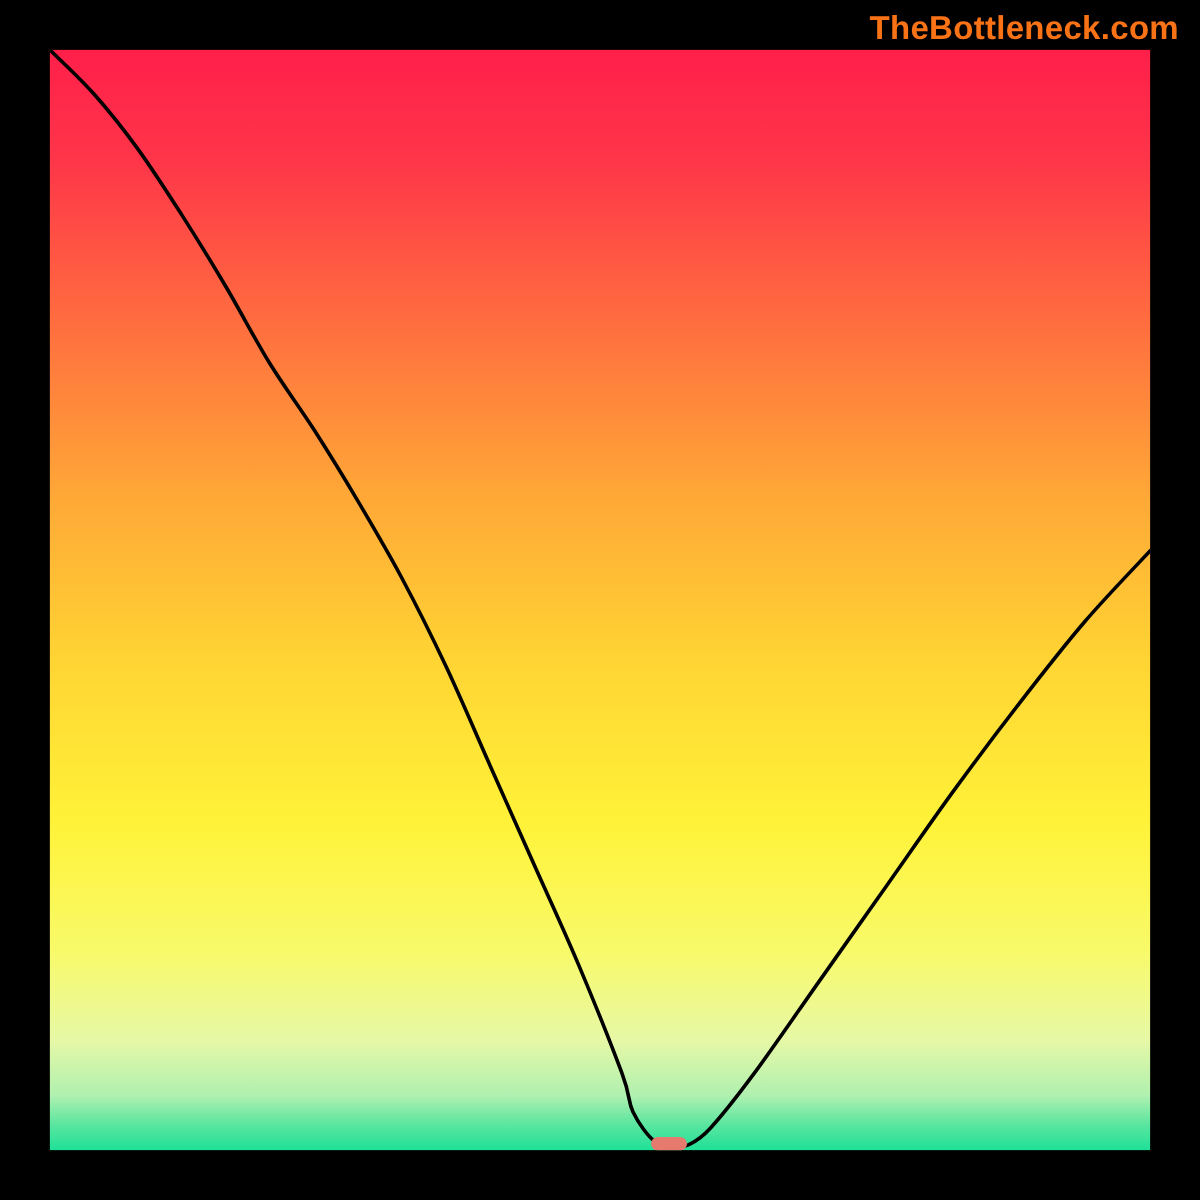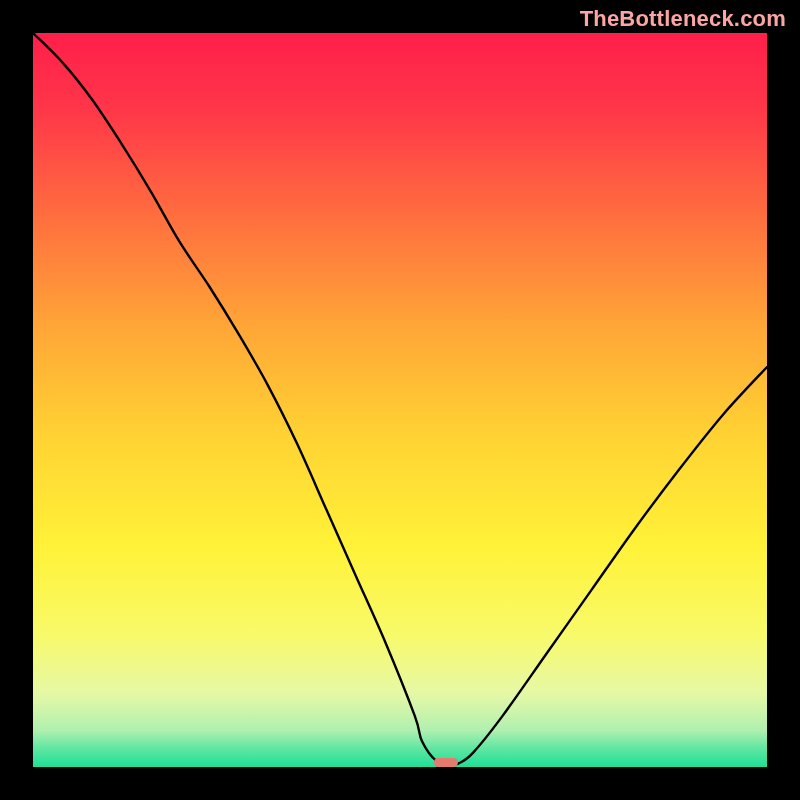--- a/index.html
+++ b/index.html
@@ -10,21 +10,21 @@
     background: #000;
     overflow: hidden;
   }
   .watermark {
     position: absolute;
     top: 6px;
     right: 14px;
     font-family: Arial, sans-serif;
     font-size: 22px;
     font-weight: bold;
-    color: #fca5a5;
+    color: #f97316;
     z-index: 10;
     letter-spacing: 0.2px;
   }
   .frame {
     position: absolute;
     left: 0;
     top: 0;
     width: 800px;
     height: 800px;
   }

